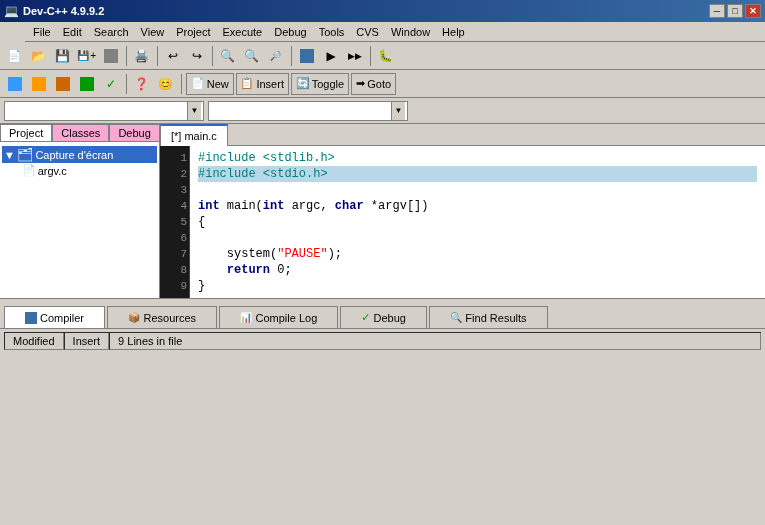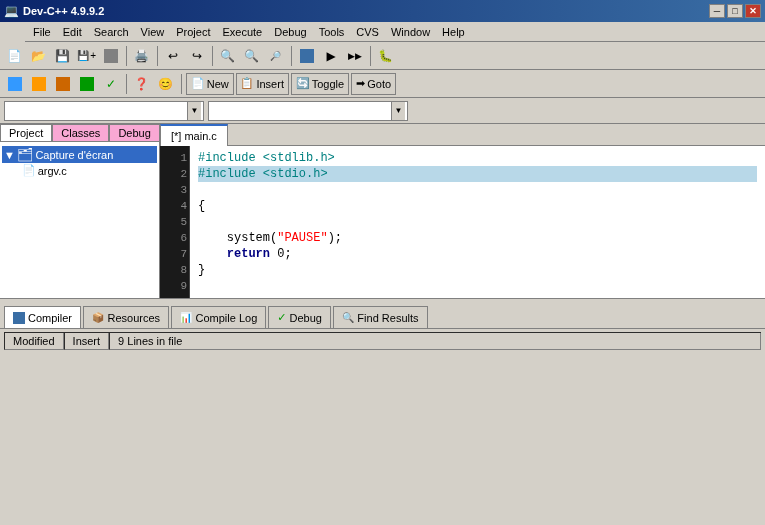--- a/index.html
+++ b/index.html
@@ -250,21 +250,21 @@
     #bottom-tabs {
       height: 30px;
       background: #d4d0c8;
       display: flex;
       align-items: flex-end;
       border-top: 1px solid #808080;
       padding: 0 4px;
       gap: 2px;
     }
     .bottom-tab {
-      padding: 2px 8px;
+      padding: 2px 20px;
       border: 1px solid #808080;
       border-bottom: none;
       background: #d4d0c8;
       cursor: pointer;
       font-size: 11px;
       height: 22px;
       display: flex;
       align-items: center;
       gap: 3px;
     }
@@ -446,20 +446,21 @@
           <div>5</div>
           <div>6</div>
           <div>7</div>
           <div>8</div>
           <div>9</div>
         </div>
         <div id="editor">
           <div class="line"><span class="pre">#include &lt;stdlib.h&gt;</span></div>
           <div class="line highlighted"><span class="pre">#include &lt;stdio.h&gt;</span></div>
           <div class="line">&nbsp;</div>
+          <div class="line"><span class="kw">int</span> main(<span class="kw">int</span> argc, <span class="kw">char</span> *argv[])</div>
           <div class="line">{</div>
           <div class="line">&nbsp;</div>
           <div class="line">    system(<span class="str">"PAUSE"</span>);</div>
           <div class="line">    <span class="kw">return</span> 0;</div>
           <div class="line">}</div>
         </div>
       </div>
     </div>
   </div>
 </div>

